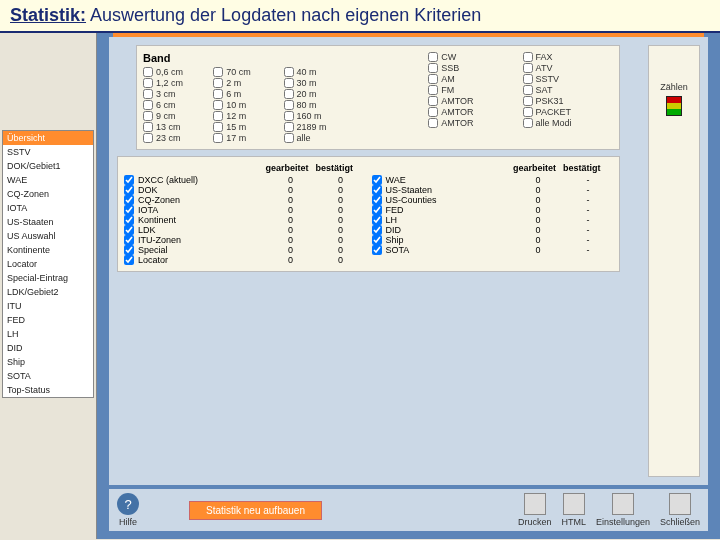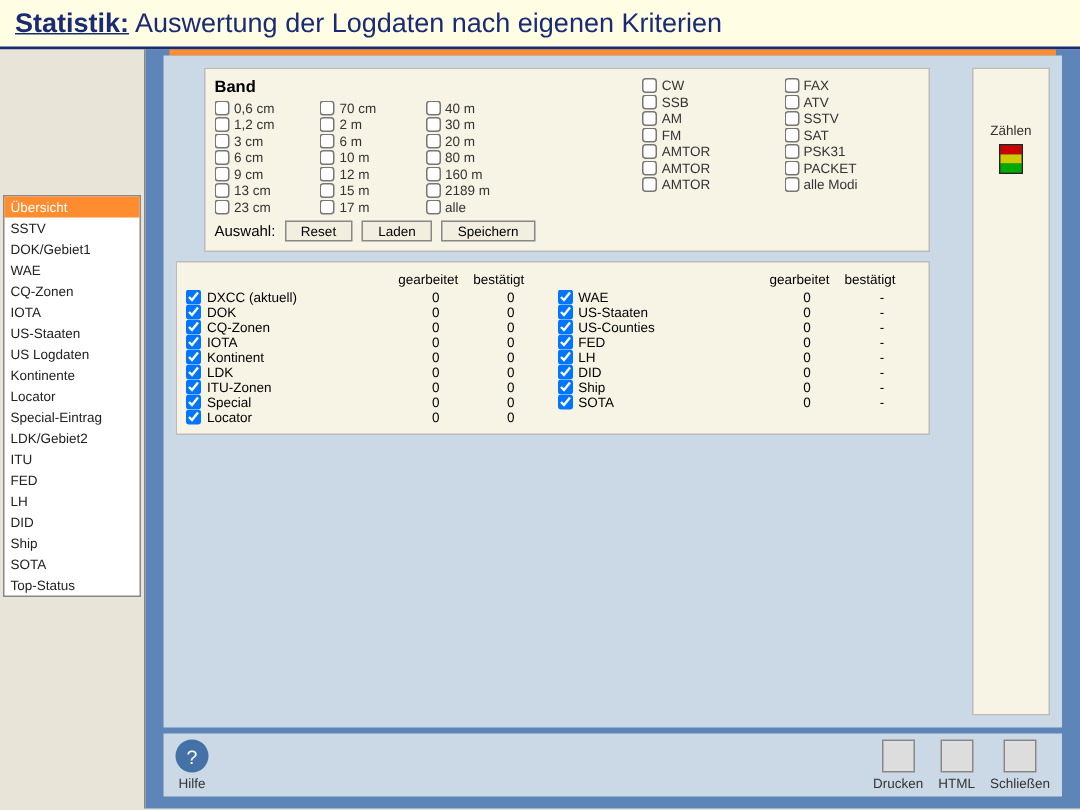--- a/index.html
+++ b/index.html
@@ -29,21 +29,21 @@
   .hdr { font-weight: bold; font-size: 11px; margin-bottom: 3px; display: flex; justify-content: space-between; }
   .link { color: #1a2b73; text-decoration: underline; font-weight: normal; font-size: 9px; cursor: pointer; }
   .cb-grid { display: grid; grid-template-columns: repeat(4, 1fr); gap: 1px 4px; }
   .cb-grid2 { display: grid; grid-template-columns: repeat(2, 1fr); gap: 1px 4px; }
   .cb { display: flex; align-items: flex-end; gap: 3px; font-size: 9px; color: #333; }
   .cb input { width: 10px; height: 10px; margin: 0; }
   .btnrow { display: flex; gap: 6px; align-items: center; margin-top: 4px; font-size: 10px; }
   .btn { background: #f2efe0; border: 1px solid #888; padding: 1px 10px; font-size: 9px; cursor: pointer; }
   .stats { display: flex; gap: 6px; }
   .stat-half { flex: 1; }
-  .stat-head { display: grid; grid-template-columns: 14px 1fr 50px 50px; font-size: 9px; font-weight: normal; padding-bottom: 2px; }
+  .stat-head { display: grid; grid-template-columns: 14px 1fr 50px 50px; font-size: 9px; font-weight: bold; padding-bottom: 2px; }
   .stat-row { display: grid; grid-template-columns: 14px 1fr 50px 50px; font-size: 9px; align-items: center; }
   .stat-row input { width: 10px; height: 10px; margin: 0; }
   .side { width: 52px; text-align: center; font-size: 9px; color: #333; padding-top: 36px; margin-left: 20px; }
   .side .stop { width: 16px; height: 20px; background: #555; margin: 4px auto; border: 1px solid #222; display: flex; flex-direction: column; }
   .stop div { flex:1; } .r{background:#c00;} .y{background:#cc0;} .g{background:#0a0;}
   .footer { background: #cbd8e6; margin: 0 12px 8px 12px; display: flex; align-items: center; padding: 4px 8px; gap: 10px; }
   .foot-btn { display: flex; flex-direction: column; align-items: center; font-size: 9px; color: #333; cursor: pointer; gap: 2px; }
   .foot-icon { width: 22px; height: 22px; background: #4472a6; border-radius: 50%; color:#fff; display:flex; align-items:center; justify-content:center; font-size:13px; }
   .foot-big { background: #ff8c2e; color: #fff; padding: 3px 16px; border: 1px solid #c66; font-size: 10px; cursor: pointer; margin-left: 40px; }
   .spacer { flex: 1; }
@@ -60,21 +60,21 @@
   <div class="left-col">
     <div class="left-spacer"></div>
     <div class="left-list" id="left-list">
         <div class="left-item active">Übersicht</div>
         <div class="left-item">SSTV</div>
         <div class="left-item">DOK/Gebiet1</div>
         <div class="left-item">WAE</div>
         <div class="left-item">CQ-Zonen</div>
         <div class="left-item">IOTA</div>
         <div class="left-item">US-Staaten</div>
-        <div class="left-item">US Logdaten</div>
+        <div class="left-item">US Auswahl</div>
         <div class="left-item">Kontinente</div>
         <div class="left-item">Locator</div>
         <div class="left-item">Special-Eintrag</div>
         <div class="left-item">LDK/Gebiet2</div>
         <div class="left-item">ITU</div>
         <div class="left-item">FED</div>
         <div class="left-item">LH</div>
         <div class="left-item">DID</div>
         <div class="left-item">Ship</div>
         <div class="left-item">SOTA</div>
@@ -179,26 +179,20 @@
                 <label class="cb">
                   <input type="checkbox" style=""> 
                   <span>17 m</span>
                 </label>
                 <label class="cb">
                   <input type="checkbox" style=""> 
                   <span>alle</span>
                 </label>
                 <label class="cb"></label>
               </div>
-            <div class="btnrow">
-              <span>Auswahl:</span>
-              <button class="btn">Reset</button>
-              <button class="btn">Laden</button>
-              <button class="btn">Speichern</button>
-            </div>
           </div>
           <div class="mode-box">
             <div class="cb-grid2" id="mode-grid">
                 <label class="cb">
                   <input type="checkbox" style=""> 
                   <span>CW</span>
                 </label>
                 <label class="cb">
                   <input type="checkbox" style=""> 
                   <span>FAX</span>
@@ -389,28 +383,33 @@
             <div class="g"></div>
           </div>
       </div>
     </div>
 
     <div class="footer">
       <div class="foot-btn">
         <div class="foot-icon">?</div>
         <span>Hilfe</span>
       </div>
+      <div class="foot-big">Statistik neu aufbauen</div>
       <div class="spacer"></div>
       <div class="foot-btn">
         <div class="print-ic"></div>
         <span>Drucken</span>
       </div>
       <div class="foot-btn">
         <div class="print-ic"></div>
         <span>HTML</span>
       </div>
       <div class="foot-btn">
         <div class="print-ic"></div>
+        <span>Einstellungen</span>
+      </div>
+      <div class="foot-btn">
+        <div class="print-ic"></div>
         <span>Schließen</span>
       </div>
     </div>
   </div>
 </div>
 
 </body></html>

